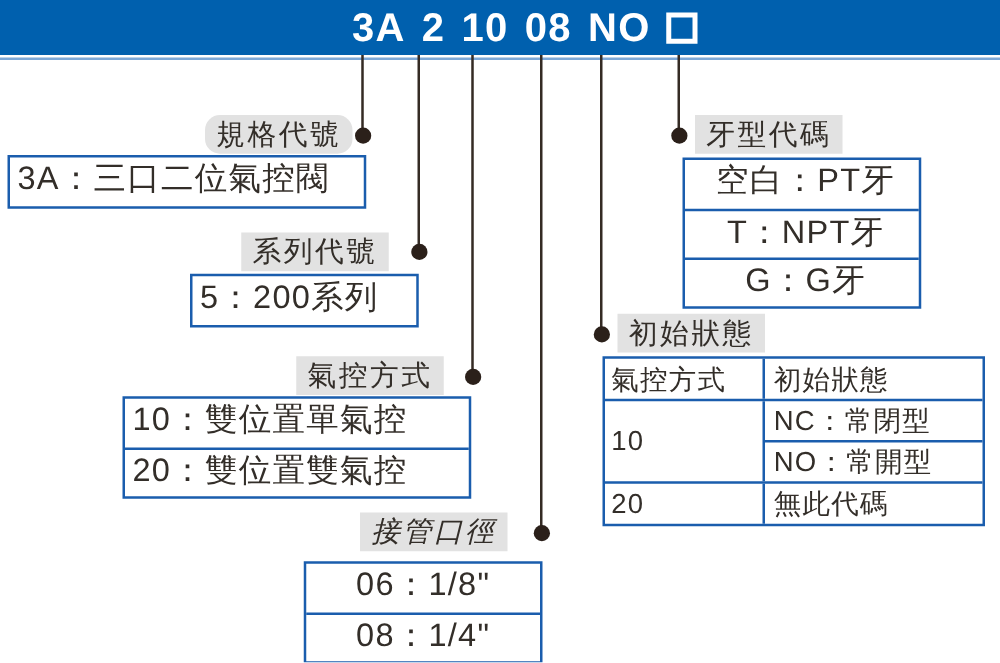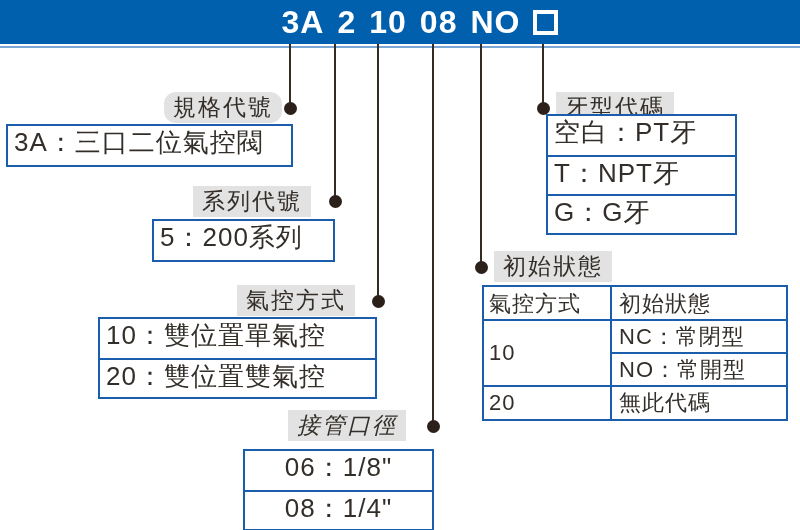--- a/index.html
+++ b/index.html
@@ -158,21 +158,21 @@
   <div class="vbox" style="left:98px; top:317px; width:279px;">
     <div class="row">10：雙位置單氣控</div>
     <div class="row">20：雙位置雙氣控</div>
   </div>
 
   <div class="vbox" style="left:243px; top:449px; width:191px;">
     <div class="row center">06：1/8"</div>
     <div class="row center">08：1/4"</div>
   </div>
 
-  <div class="vbox" style="left:546px; top:114px; width:191px;">
+  <div class="vbox" style="left:546px; top:126px; width:191px;text-align:center;">
     <div class="row">空白：PT牙</div>
     <div class="row">T：NPT牙</div>
     <div class="row">G：G牙</div>
   </div>
 
   <div class="istable">
     <div class="trow hrow">
       <div class="c1">氣控方式</div>
       <div class="c2">初始狀態</div>
     </div>

